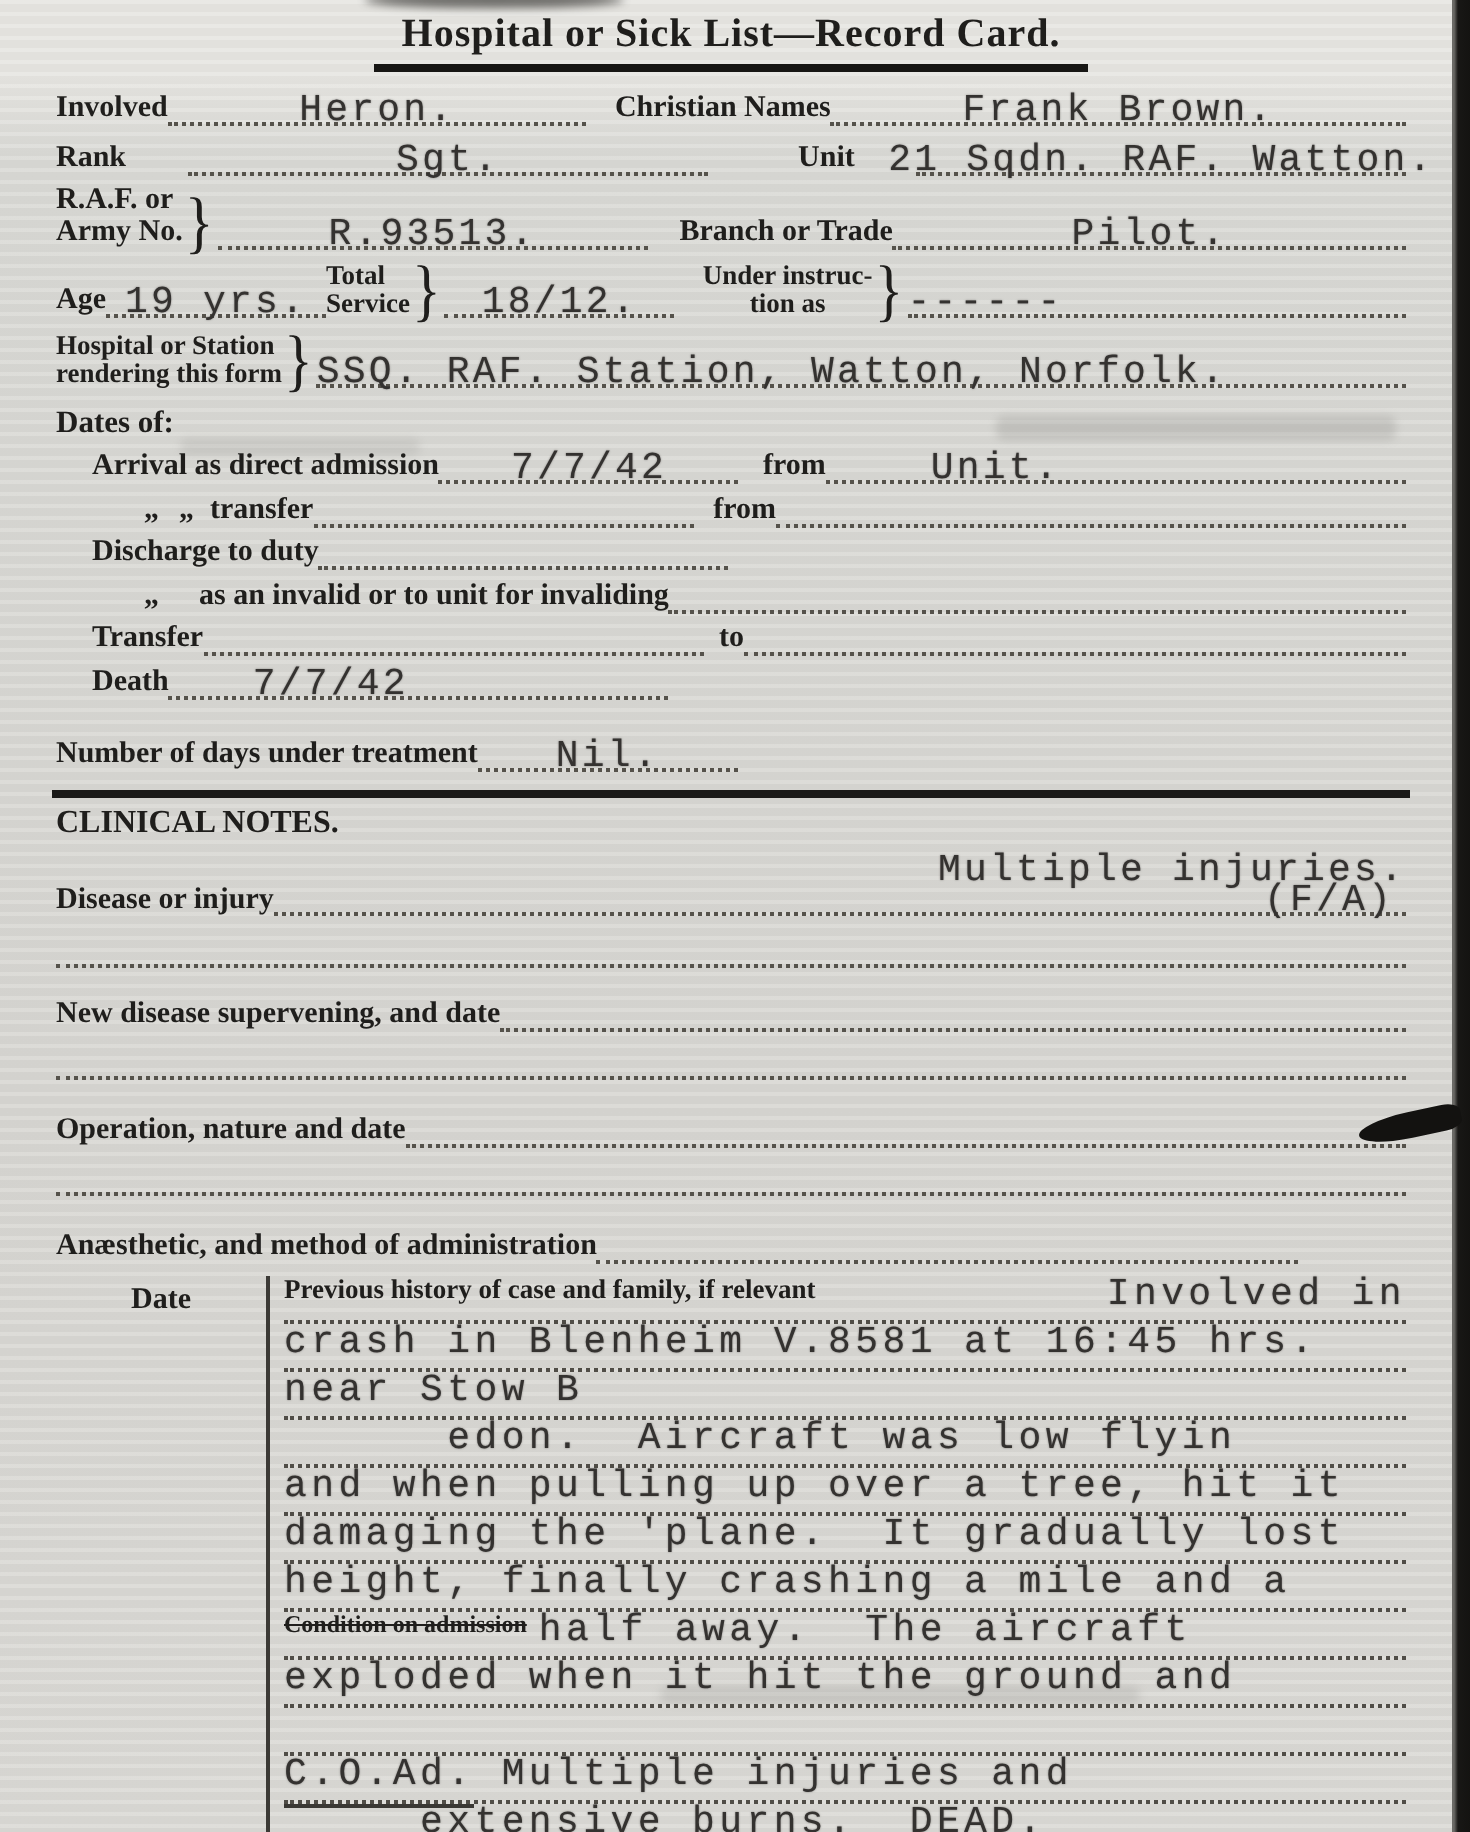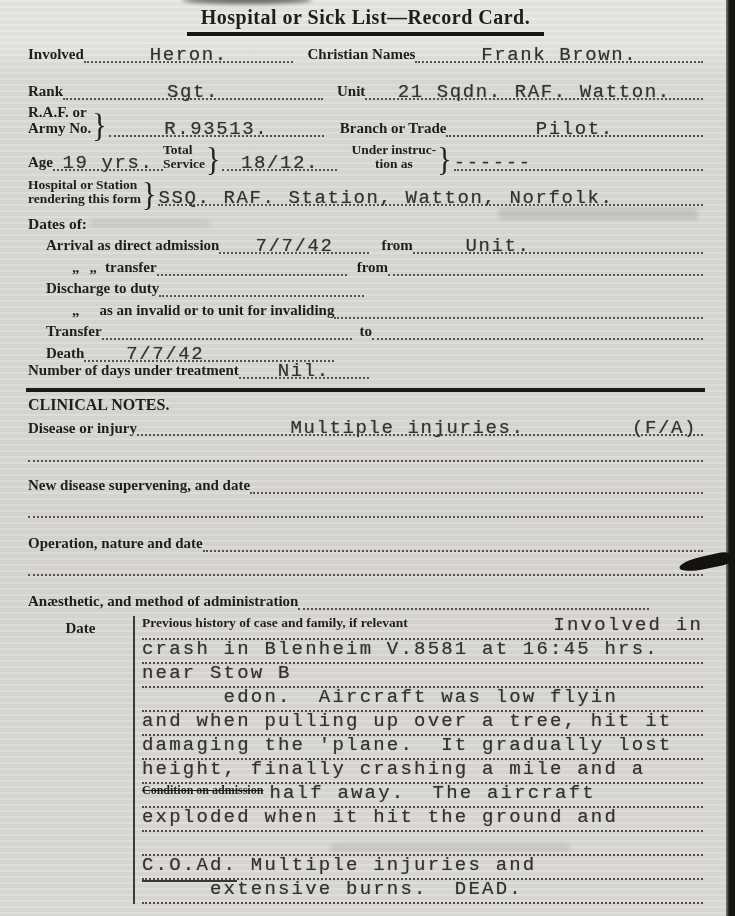--- a/index.html
+++ b/index.html
@@ -105,21 +105,21 @@
       <span class="plabel">Involved</span>
       <span class="fill">
           <span class="typed">Heron.</span>
         </span>
       <span class="plabel" style="margin-left:14px;">Christian Names</span>
       <span class="fill">
           <span class="typed">Frank Brown.</span>
         </span>
     </div>
 
-    <div class="row" style="margin-top:20px;">
+    <div class="row" style="margin-top:8px;gap:31px;">
       <span class="plabel">Rank</span>
       <span class="fill" style="flex:0 0 260px;">
           <span class="typed">Sgt.</span>
         </span>
       <span class="plabel" style="margin-left:14px;">Unit</span>
       <span class="fill">
           <span class="typed">21 Sqdn. RAF. Watton.</span>
         </span>
     </div>
 
@@ -214,35 +214,35 @@
     </div>
 
     <div class="row indent1" style="margin-top:5px;">
       <span class="plabel">Death</span>
       <span class="fill fixed250 left">
           <span class="typed" style="margin-left:42px;">7/7/42</span>
         </span>
       <span class="gap"></span>
     </div>
 
-    <div class="row" style="margin-top:0;">
+    <div class="row" style="margin-top:19px;">
       <span class="plabel">Number of days under treatment</span>
       <span class="fill fixed120">
           <span class="typed">Nil.</span>
         </span>
       <span class="gap"></span>
     </div>
 
     <div class="rule-heavy"></div>
 
     <div class="plabel" style="font-size:16px;">CLINICAL NOTES.</div>
 
     <div class="row" style="margin-top:6px;">
       <span class="plabel">Disease or injury</span>
-      <span class="fill" style="justify-content:space-between;">
+      <span class="fill" style="justify-content:space-between;flex-direction:column;">
         <i class="sp40"></i>
         <span class="typed">Multiple injuries.</span>
         <span class="typed" style="margin-right:6px;">(F/A)</span>
       </span>
     </div>
 
     <div class="dotline" style="margin-top:22px;"></div>
 
     <div class="row" style="margin-top:16px;">
       <span class="plabel">New disease supervening, and date</span>

